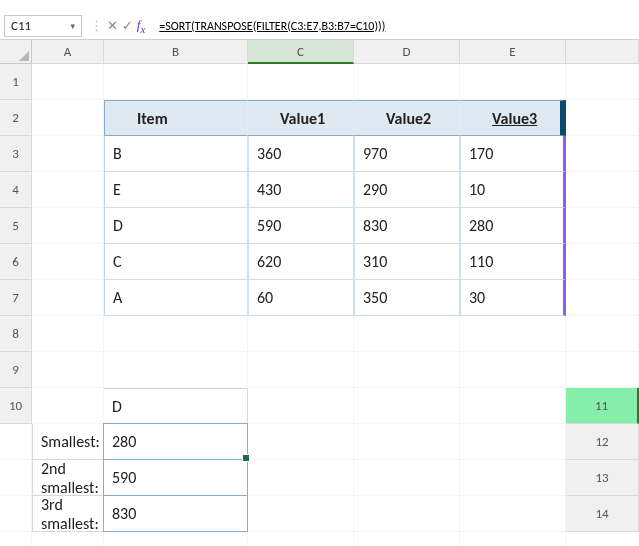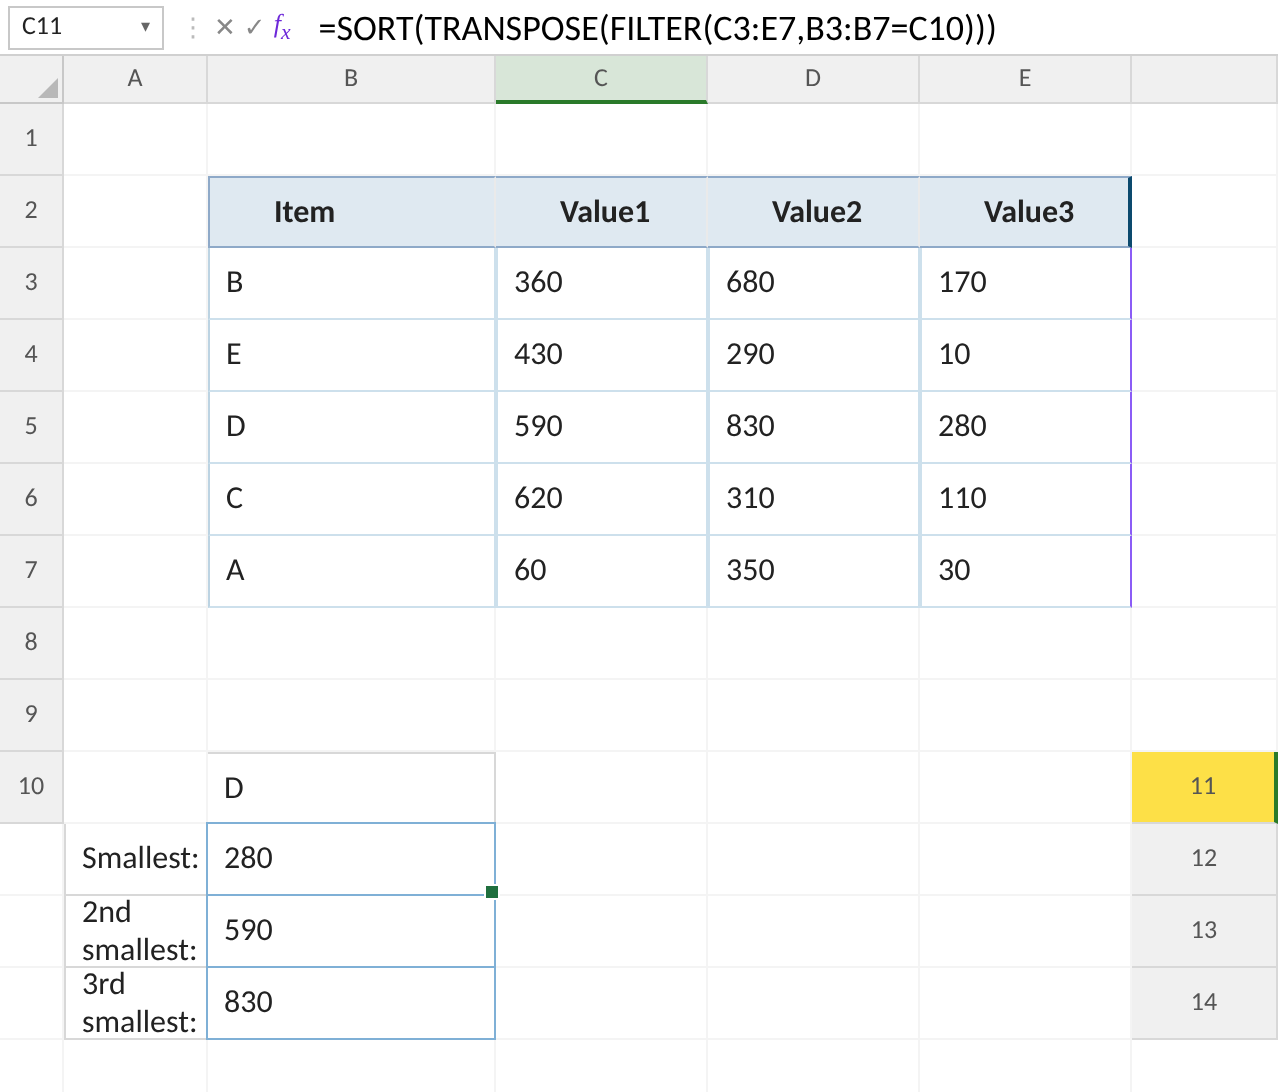--- a/index.html
+++ b/index.html
@@ -13,20 +13,21 @@
     height: 546px;
     overflow: hidden;
     user-select: none;
   }
   .namebox-row {
     display: flex;
     align-items: center;
     height: 28px;
     border-bottom: 1px solid #d0d0d0;
     background: #fff;
+    margin-top: 12px;
   }
   .namebox {
     width: 78px;
     height: 22px;
     margin: 0 4px;
     display: flex;
     align-items: center;
     justify-content: space-between;
     padding: 0 6px;
     border: 1px solid #c8c8c8;
@@ -54,23 +55,24 @@
     font-style: italic;
     font-family: 'Times New Roman', serif;
     color: #6d28d9;
     padding-right: 6px;
   }
   .formula-input {
     flex: 1;
     height: 22px;
     border: none;
     outline: none;
-    font-size: 18px;
+    font-size: 12px;
     font-family: Calibri, Arial, sans-serif;
     padding: 0 4px;
+    text-decoration: underline;
   }
 
   .sheet {
     display: grid;
     grid-template-columns: 32px 72px 144px 106px 106px 106px 73px;
     grid-auto-rows: 36px;
   }
   .corner {
     background: #f0f0f0;
     border-right: 1px solid #c8c8c8;
@@ -93,21 +95,21 @@
     font-size: 13px;
     color: #555;
     border-right: 1px solid #d8d8d8;
     border-bottom: 1px solid #d8d8d8;
   }
   .colhdr.sel {
     background: #d8e6d8;
     border-bottom: 2px solid #2a7a2a;
   }
   .rowhdr.sel {
-    background: #fde047;
+    background: #86efac;
     border-right: 2px solid #2a7a2a;
   }
   .rowhdr {
     justify-content: center;
   }
   .cell {
     border-right: 1px solid #eaeaea;
     border-bottom: 1px solid #eaeaea;
     padding: 0 8px;
     display: flex;
@@ -116,27 +118,27 @@
   }
   .cell.blank { border-right: 1px solid #f4f4f4; border-bottom: 1px solid #f4f4f4;}
   .th-cell {
     background: #dfe9f1;
     font-weight: bold;
     border-top: 1px solid #8ea9c8;
     border-bottom: 1px solid #8ea9c8;
     padding-left: 32px;
   }
   .th-cell.first { border-left: 1px solid #8ea9c8; }
-  .th-cell.last { border-right: 2px solid #0c4a6e; }
+  .th-cell.last { border-right: 6px solid #0c4a6e; text-decoration: underline; }
   .dcell {
     border: 1px solid #cde0ec;
     border-top: none;
   }
   .dcell.first { border-left: 1px solid #bcd3e2; }
-  .dcell.last { border-right: 1px solid #8b5cf6; }
+  .dcell.last { border-right: 3px solid #8b5cf6; }
   .label-cell {
     background: #ffedc2;
     font-weight: bold;
     border: 1px solid #e4cf99;
   }
   .label-cell2 {
     border: 1px solid #d8d8d8;
     border-top: none;
   }
   .res-cell {
@@ -218,21 +220,21 @@
   <div class="cell th-cell first">Item</div>
   <div class="cell th-cell">Value1</div>
   <div class="cell th-cell">Value2</div>
   <div class="cell th-cell last">Value3</div>
   <div class="cell blank"></div>
 
   <div class="rowhdr">3</div>
   <div class="cell blank"></div>
   <div class="cell dcell first">B</div>
   <div class="cell dcell">360</div>
-  <div class="cell dcell">680</div>
+  <div class="cell dcell">970</div>
   <div class="cell dcell last">170</div>
   <div class="cell blank"></div>
 
   <div class="rowhdr">4</div>
   <div class="cell blank"></div>
   <div class="cell dcell first">E</div>
   <div class="cell dcell">430</div>
   <div class="cell dcell">290</div>
   <div class="cell dcell last">10</div>
   <div class="cell blank"></div>

